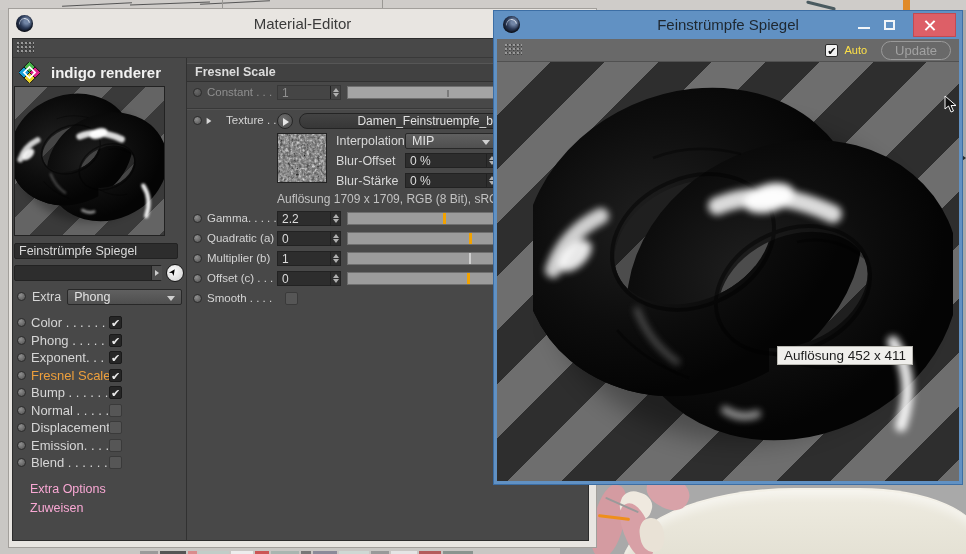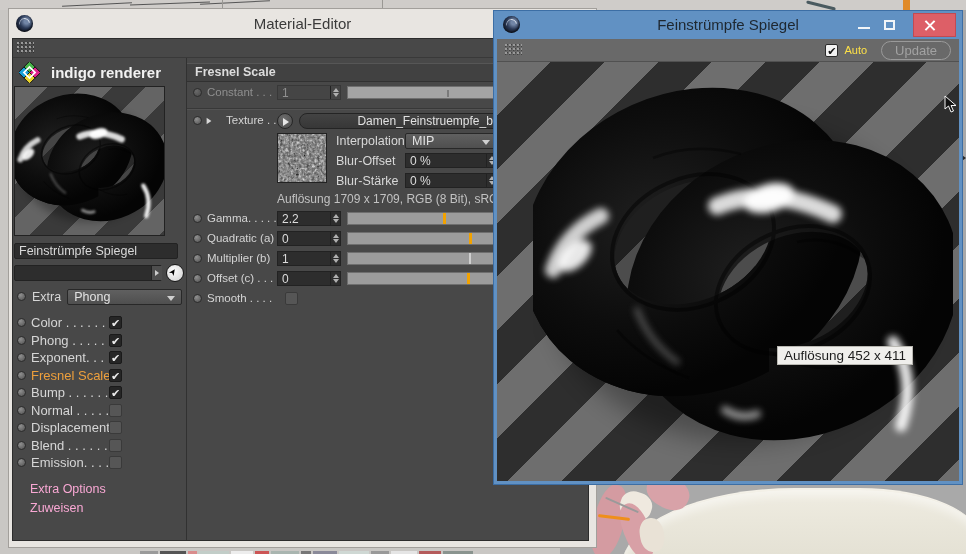--- a/index.html
+++ b/index.html
@@ -317,26 +317,26 @@
             <span class="ch-label">Normal . . . . .</span>
             <span class="cb"></span>
           </div>
           <div class="ch-row">
             <span class="dot"></span>
             <span class="ch-label">Displacement</span>
             <span class="cb"></span>
           </div>
           <div class="ch-row">
             <span class="dot"></span>
+            <span class="ch-label">Emission. . . .</span>
+            <span class="cb"></span>
+          </div>
+          <div class="ch-row">
+            <span class="dot"></span>
             <span class="ch-label">Blend . . . . . .</span>
-            <span class="cb"></span>
-          </div>
-          <div class="ch-row">
-            <span class="dot"></span>
-            <span class="ch-label">Emission. . . .</span>
             <span class="cb"></span>
           </div>
         </div>
         <div class="plain-row" style="top:424px;">Extra Options</div>
         <div class="plain-row" style="top:443px;">Zuweisen</div>
       </div>
 
       <div class="main">
         <div class="sec-header">Fresnel Scale</div>
 

